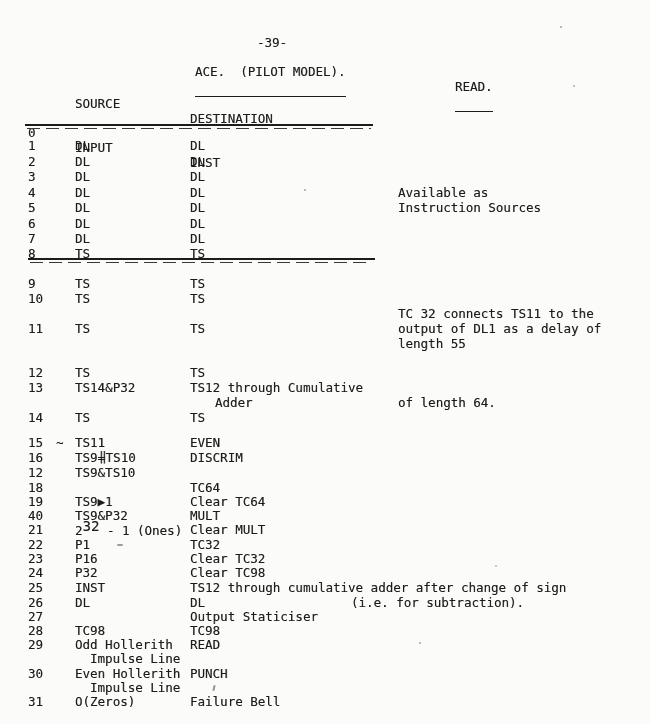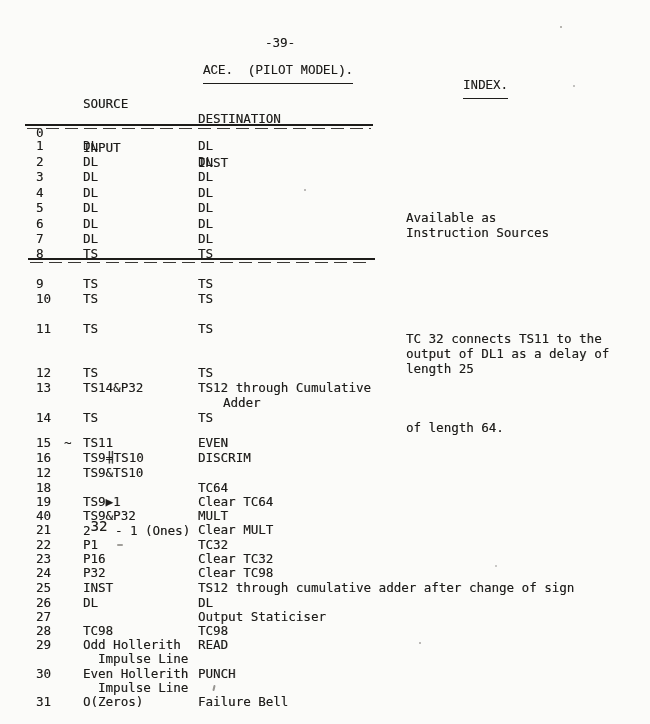--- a/index.html
+++ b/index.html
@@ -6,48 +6,48 @@
   body{
     width:650px;height:724px;
     background:#fbfbf9;
     font-family:"DejaVu Sans Mono","Liberation Mono",monospace;
     font-size:12.5px;
     color:#1d1c1a;
     position:relative;
     overflow:hidden;
     text-shadow:0.3px 0.3px 0 rgba(30,28,25,0.45);
   }
-  .ln{position:absolute;left:8px;width:544px;height:15px;white-space:pre;}
+  .ln{position:absolute;left:0;width:544px;height:15px;white-space:pre;}
   .cn{position:absolute;left:28px;}   
   .cs{position:absolute;left:75px;}   
   .cd{position:absolute;left:190px;}  
-  .cm{position:absolute;left:398px;margin-top:25px;}  
+  .cm{position:absolute;left:398px;}  
   .aside{position:absolute;left:351px;}
   .pre{position:absolute;left:56px;}
   .src2{position:absolute;left:90px;} 
   .dst2{position:absolute;left:215px;}
-  .u{border-bottom:1.8px solid #1d1c1a;padding-bottom:5px;font-family:Liberation Mono, monospace;}
+  .u{border-bottom:1.8px solid #1d1c1a;padding-bottom:17px;}
   .sup{font-size:14px;position:relative;top:-4px;}
   
   .ovst{position:relative;display:inline-block;width:8px;}
   .ovst .ovr{position:absolute;left:1.5px;top:-1px;}
   .rule{position:absolute;height:2px;background:#1d1c1a;}
   .rule-broken{position:absolute;height:1.6px;
     background:repeating-linear-gradient(90deg,#3a3835 0 13px,rgba(0,0,0,0) 13px 19px);}
   .speck{position:absolute;background:#55524d;border-radius:50%;}
 </style>
 </head>
 <body>
 
 <div class="ln" style="top:20px">
   <span style="position:absolute;left:257px">-39-</span>
 </div>
 <div class="ln" style="top:49px">
   <span class="u" style="position:absolute;left:195px">ACE.  (PILOT MODEL).</span>
-  <span class="u" style="position:absolute;left:455px">INDEX.</span>
+  <span class="u" style="position:absolute;left:455px">READ.</span>
 </div>
 <div class="ln" style="top:81px">
   <span class="cs">SOURCE</span>
   <span class="cd">DESTINATION</span>
 </div>
 
 <div class="ln" style="top:110px">
   <span class="cn">0</span>
   <span class="cs">INPUT</span>
   <span class="cd">INST</span>
@@ -64,39 +64,39 @@
 <div class="ln" style="top:231px"><span class="cn">7</span><span class="cs">DL</span><span class="cd">DL</span></div>
 <div class="ln" style="top:246px"><span class="cn">8</span><span class="cs">TS</span><span class="cd">TS</span></div>
 
 <div class="rule" style="left:28px;top:258px;width:347px"></div>
 <div class="rule-broken" style="left:30px;top:261.5px;width:342px"></div>
 
 <div class="ln" style="top:276px"><span class="cn">9</span><span class="cs">TS</span><span class="cd">TS</span></div>
 <div class="ln" style="top:291px"><span class="cn">10</span><span class="cs">TS</span><span class="cd">TS</span></div>
 <div class="ln" style="top:306px"><span class="cm">TC 32 connects TS11 to the</span></div>
 <div class="ln" style="top:321px"><span class="cn">11</span><span class="cs">TS</span><span class="cd">TS</span><span class="cm">output of DL1 as a delay of</span></div>
-<div class="ln" style="top:336px"><span class="cm">length 25</span></div>
+<div class="ln" style="top:336px"><span class="cm">length 55</span></div>
 
 <div class="ln" style="top:365px"><span class="cn">12</span><span class="cs">TS</span><span class="cd">TS</span></div>
 <div class="ln" style="top:380px"><span class="cn">13</span><span class="cs">TS14&amp;P32</span><span class="cd">TS12 through Cumulative</span></div>
 <div class="ln" style="top:395px"><span class="dst2">Adder</span><span class="cm">of length 64.</span></div>
 <div class="ln" style="top:410px"><span class="cn">14</span><span class="cs">TS</span><span class="cd">TS</span></div>
 
 <div class="ln" style="top:435px"><span class="cn">15</span><span class="pre">~</span><span class="cs">TS11</span><span class="cd">EVEN</span></div>
 <div class="ln" style="top:450px"><span class="cn">16</span><span class="cs"><span>TS9</span><span class="ovst"><span>=</span><span class="ovr">‖</span></span><span>TS10</span></span><span class="cd">DISCRIM</span></div>
 <div class="ln" style="top:465px"><span class="cn">12</span><span class="cs">TS9&amp;TS10</span></div>
 <div class="ln" style="top:480px"><span class="cn">18</span><span class="cd">TC64</span></div>
 <div class="ln" style="top:494px"><span class="cn">19</span><span class="cs">TS9▶1</span><span class="cd">Clear TC64</span></div>
 <div class="ln" style="top:508px"><span class="cn">40</span><span class="cs">TS9&amp;P32</span><span class="cd">MULT</span></div>
 <div class="ln" style="top:522px"><span class="cn">21</span><span class="cs"><span>2</span><span class="sup">32</span><span> - 1 (Ones)</span></span><span class="cd">Clear MULT</span></div>
 <div class="ln" style="top:537px"><span class="cn">22</span><span class="cs">P1</span><span class="cd">TC32</span></div>
 <div class="ln" style="top:551px"><span class="cn">23</span><span class="cs">P16</span><span class="cd">Clear TC32</span></div>
 <div class="ln" style="top:565px"><span class="cn">24</span><span class="cs">P32</span><span class="cd">Clear TC98</span></div>
 <div class="ln" style="top:580px"><span class="cn">25</span><span class="cs">INST</span><span class="cd">TS12 through cumulative adder after change of sign</span></div>
-<div class="ln" style="top:595px"><span class="cn">26</span><span class="cs">DL</span><span class="cd">DL</span></div>
+<div class="ln" style="top:595px"><span class="cn">26</span><span class="cs">DL</span><span class="cd">DL</span><span class="aside">(i.e. for subtraction).</span></div>
 <div class="ln" style="top:609px"><span class="cn">27</span><span class="cd">Output Staticiser</span></div>
 <div class="ln" style="top:623px"><span class="cn">28</span><span class="cs">TC98</span><span class="cd">TC98</span></div>
 <div class="ln" style="top:637px"><span class="cn">29</span><span class="cs">Odd Hollerith</span><span class="cd">READ</span></div>
 <div class="ln" style="top:651px"><span class="src2">Impulse Line</span></div>
 <div class="ln" style="top:666px"><span class="cn">30</span><span class="cs">Even Hollerith</span><span class="cd">PUNCH</span></div>
 <div class="ln" style="top:680px"><span class="src2">Impulse Line</span></div>
 <div class="ln" style="top:694px"><span class="cn">31</span><span class="cs">O(Zeros)</span><span class="cd">Failure Bell</span></div>
 
 <div class="speck" style="left:560px;top:26px;width:2px;height:2px;opacity:.55"></div>
 <div class="speck" style="left:573px;top:85px;width:2px;height:2px;opacity:.45"></div>

